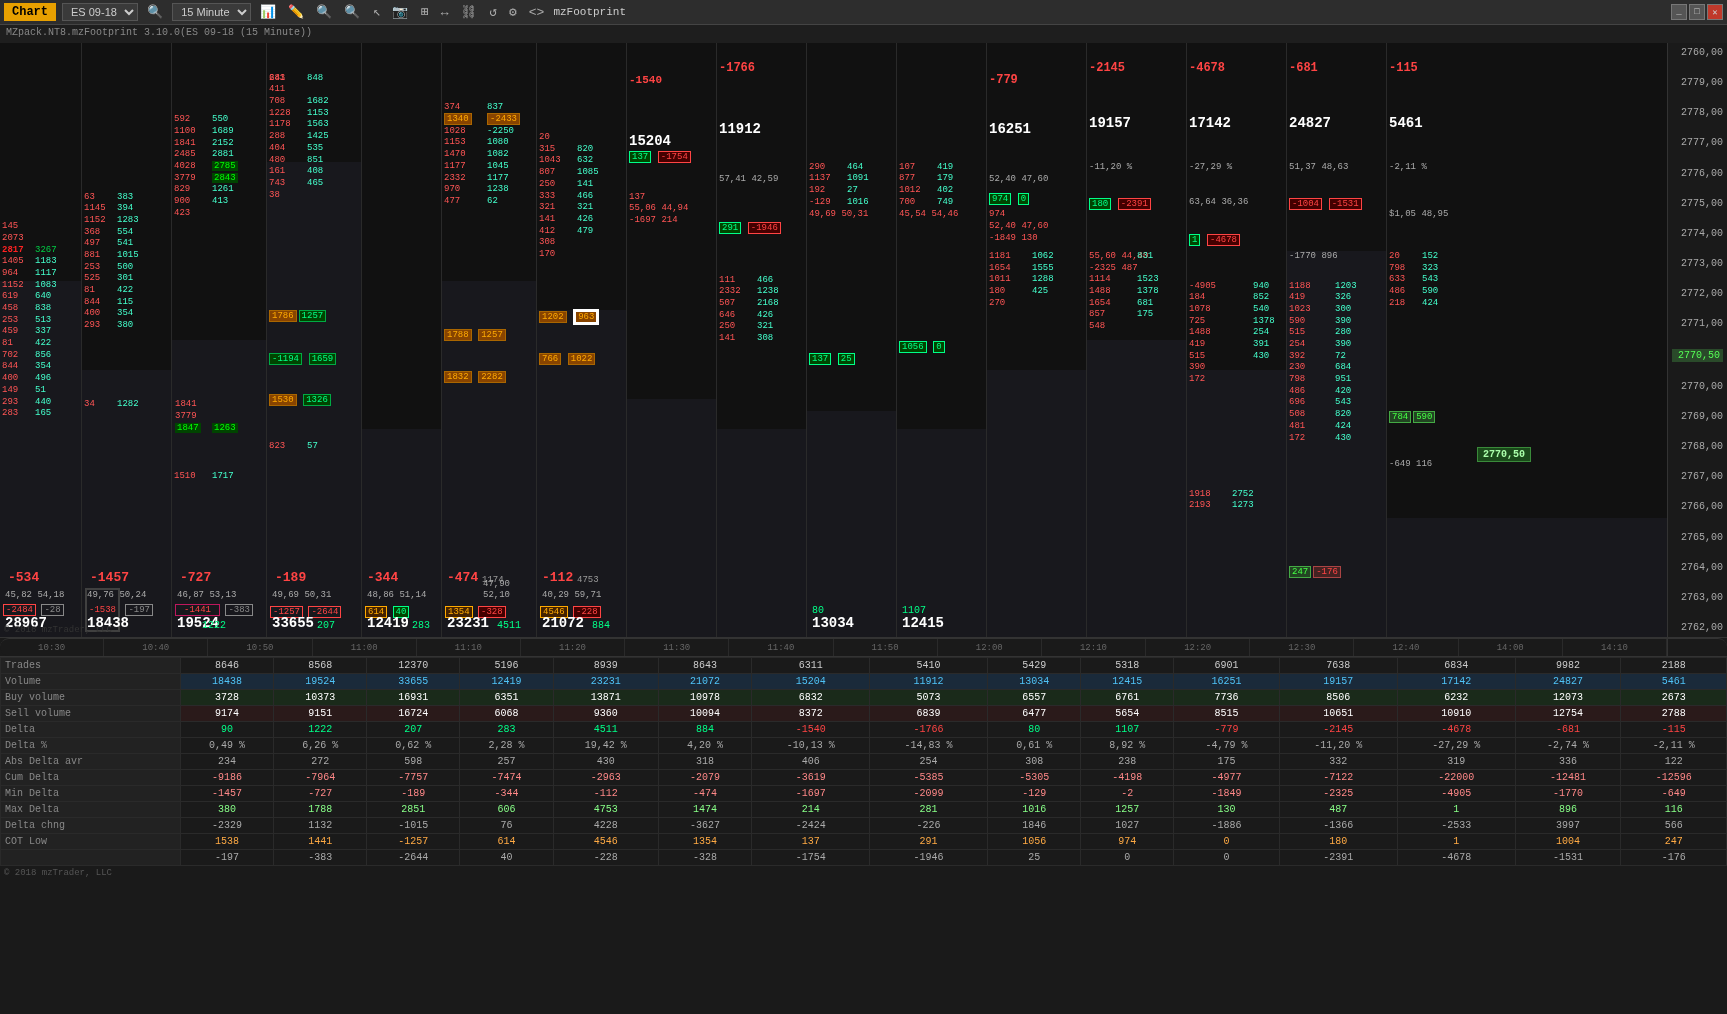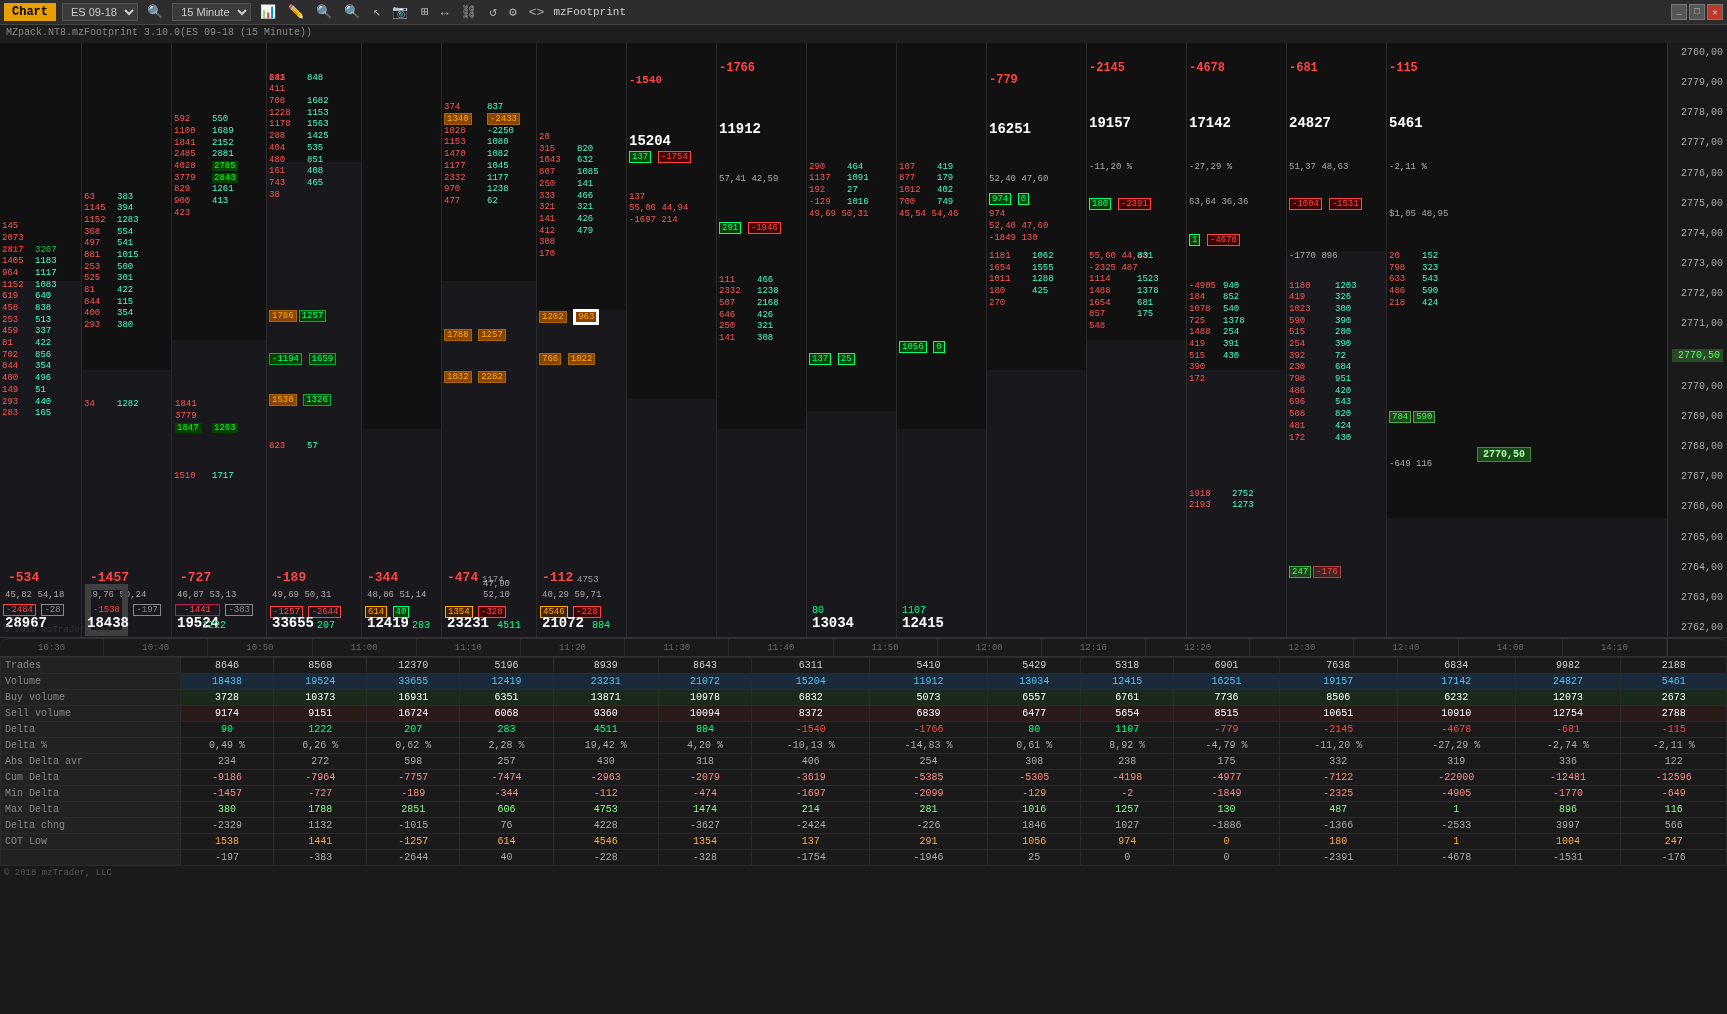--- a/index.html
+++ b/index.html
@@ -292,21 +292,21 @@
       <div class="overlay-text" style="left:2px;top:25%;color:#ff5555;font-size:9px;line-height:1.3;">
         63<br>1145<br>1152<br>368<br>497<br>881<br>253<br>525<br>81<br>844<br>400<br>293
       </div>
       <div class="overlay-text" style="left:35px;top:25%;color:#4fc;font-size:9px;line-height:1.3;">
         383<br>394<br>1283<br>554<br>541<br>1015<br>500<br>301<br>422<br>115<br>354<br>380
       </div>
       <div class="overlay-text" style="left:2px;top:60%;color:#ff5555;font-size:9px;">34</div>
       <div class="overlay-text" style="left:35px;top:60%;color:#4fc;font-size:9px;">1282</div>
       <div class="overlay-text large-neg" style="left:8px;bottom:50px;">-1457</div>
       <div class="overlay-text" style="left:5px;bottom:35px;color:#aaa;font-size:9px;">49,76 50,24</div>
-      <div class="overlay-text" style="left:3px;bottom:20px;color:#ff4444;font-size:9px;"><span style="border:6px solid #404040;padding:15px 2px;margin-top:18px;">-1538</span> <span style="border:1px solid #888;padding:0 2px;color:#888;">-197</span></div>
+      <div class="overlay-text" style="left:3px;bottom:20px;color:#ff4444;font-size:9px;"><span style="border:2px solid #404040;padding:15px 2px;margin-top:18px;">-1538</span> <span style="border:1px solid #888;padding:0 2px;color:#888;">-197</span></div>
       <div class="overlay-text large" style="left:5px;bottom:5px;font-size:14px;color:#fff;">18438</div>
     </div>
 
     <div style="position:absolute;left:172px;top:0;width:95px;bottom:0;border-right:1px solid #2a2a2a;">
       <div style="position:absolute;bottom:0;left:0;right:0;height:50%;background:rgba(80,80,120,0.12);"></div>
       <div class="overlay-text" style="left:2px;top:12%;color:#ff5555;font-size:9px;line-height:1.3;">
         592<br>1100<br>1841<br>2485<br>4028<br>3779<br>829<br>900<br>423
       </div>
       <div class="overlay-text" style="left:40px;top:12%;color:#4fc;font-size:9px;line-height:1.3;">
         550<br>1689<br>2152<br>2881<br><span style="background:#004400;color:#0f0;padding:0 2px;">2785</span><br><span style="background:#004400;color:#0f0;padding:0 2px;">2843</span><br>1261<br>413
@@ -532,21 +532,21 @@
       <div class="overlay-text" style="left:2px;top:12%;color:#fff;font-size:14px;font-weight:bold;">17142</div>
       <div class="overlay-text" style="left:2px;top:20%;color:#aaa;font-size:9px;">-27,29 %</div>
       <div class="overlay-text" style="left:2px;top:26%;color:#aaa;font-size:9px;">63,64 36,36</div>
       <div style="position:absolute;left:2px;top:32%;">
         <span style="border:1px solid #00ff88;color:#00ff88;padding:0 2px;font-size:9px;background:#004400;">1</span>
         <span style="border:1px solid #ff4444;color:#ff4444;padding:0 2px;font-size:9px;background:#440000;">-4678</span>
       </div>
       <div class="overlay-text" style="left:2px;top:40%;color:#ff5555;font-size:9px;line-height:1.3;">
         -4905<br>184<br>1078<br>725<br>1488<br>419<br>515<br>390<br>172
       </div>
-      <div class="overlay-text" style="left:36px;top:40%;color:#4fc;font-size:9px;line-height:1.3;">
+      <div class="overlay-text" style="left:66px;top:40%;color:#4fc;font-size:9px;line-height:1.3;">
         940<br>852<br>540<br>1378<br>254<br>391<br>430
       </div>
       <div class="overlay-text" style="left:2px;top:75%;color:#ff5555;font-size:9px;line-height:1.3;">
         1918<br>2193
       </div>
       <div class="overlay-text" style="left:45px;top:75%;color:#4fc;font-size:9px;line-height:1.3;">
         2752<br>1273
       </div>
     </div>
 

